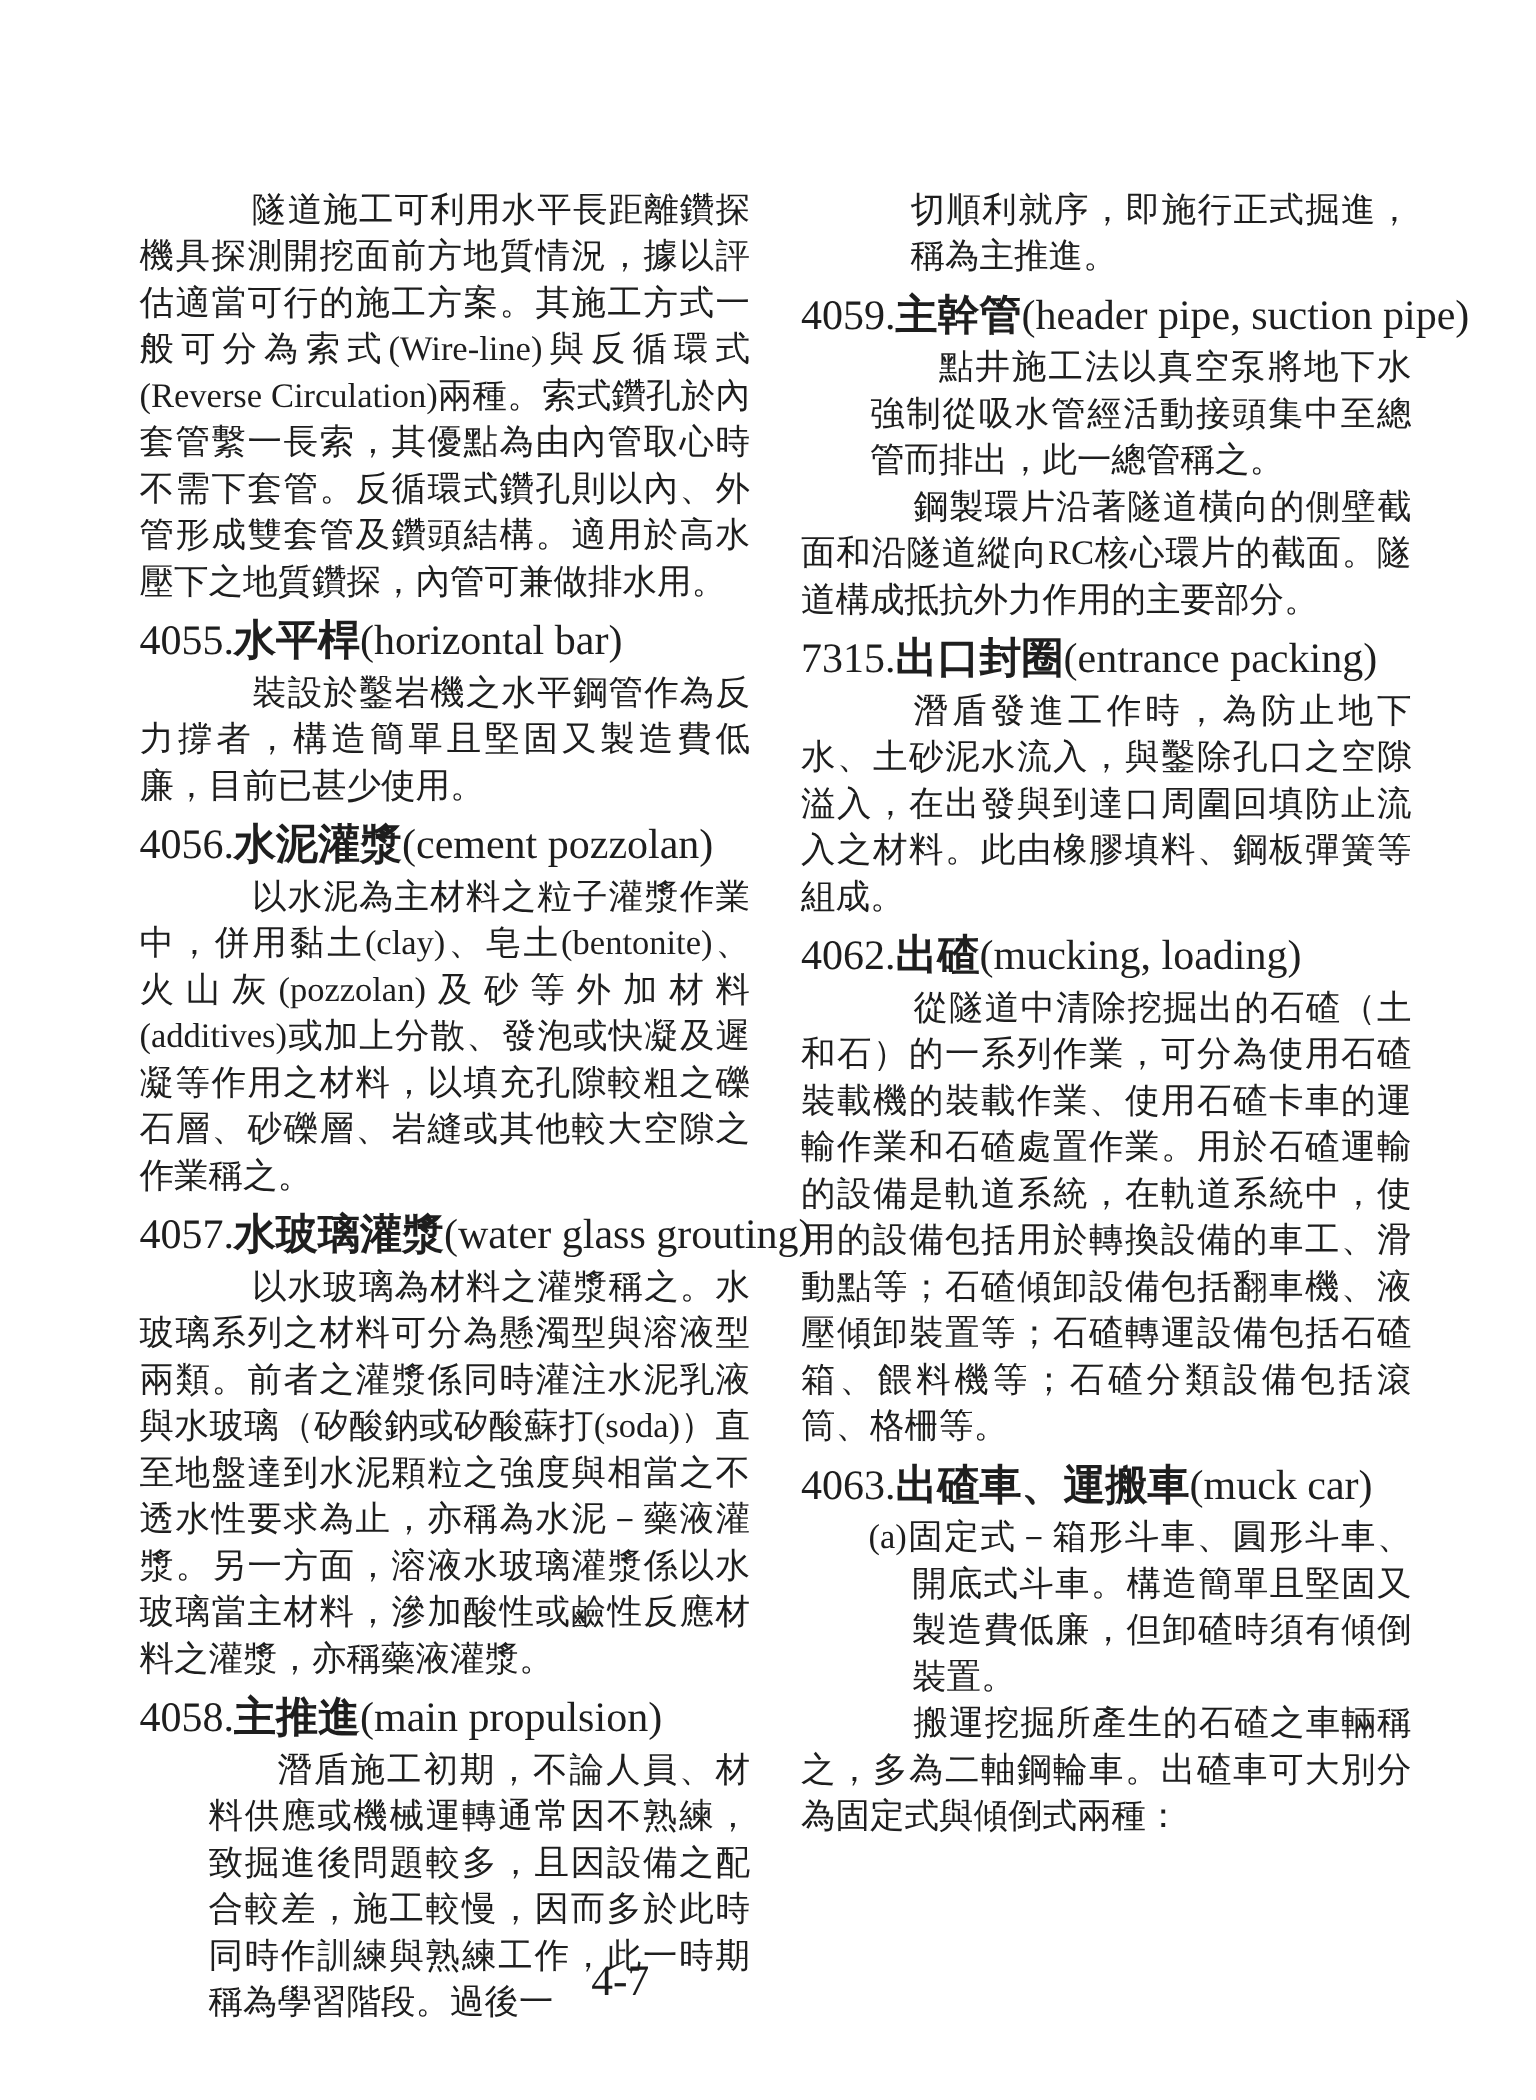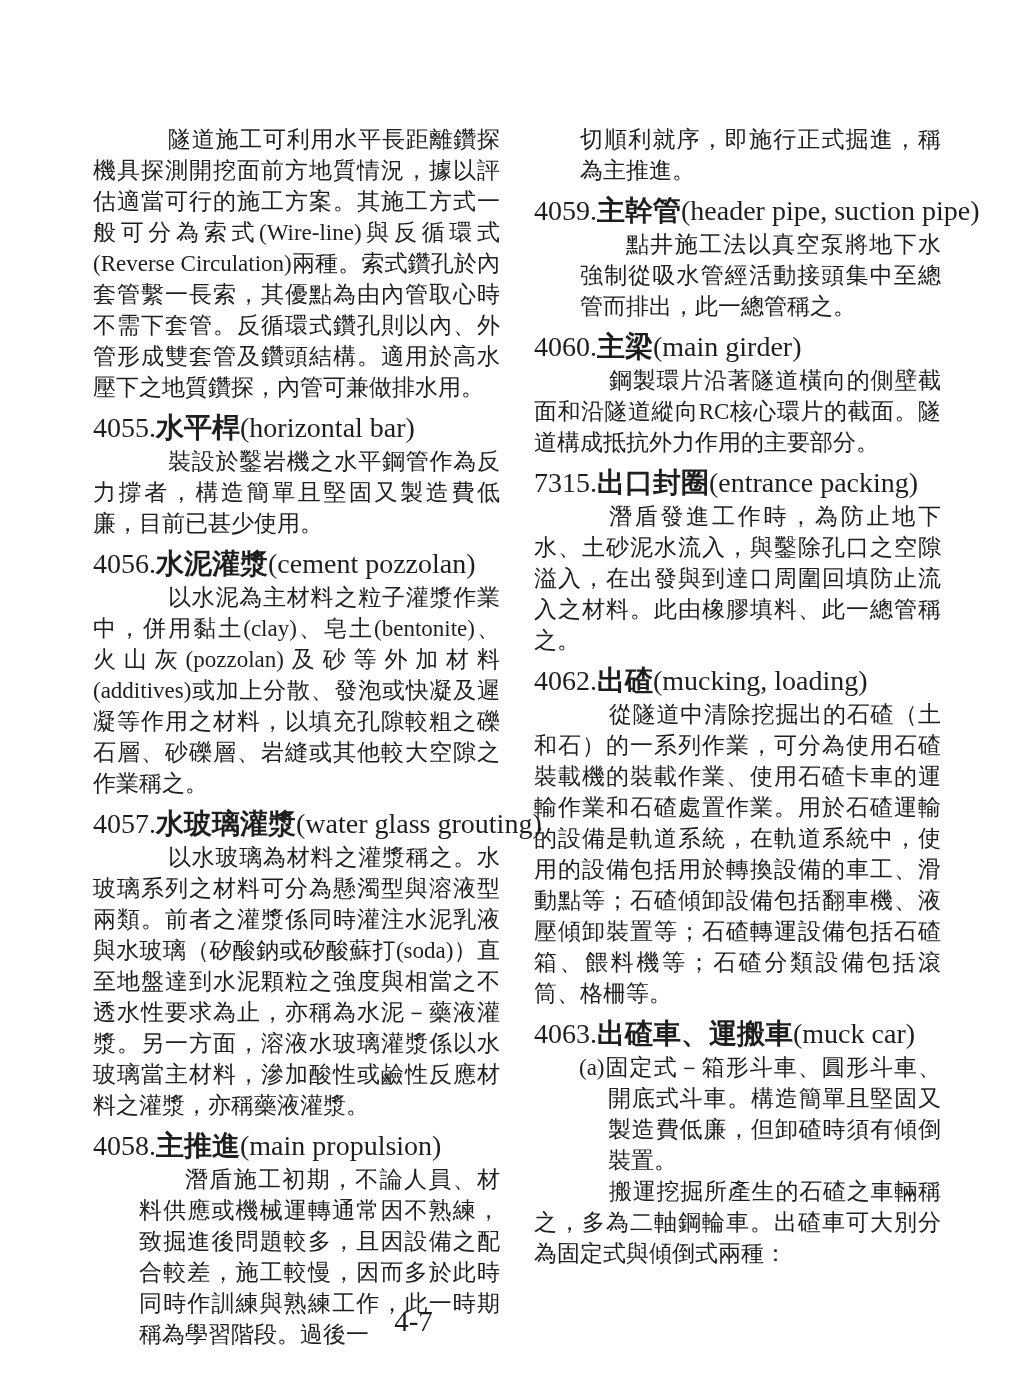--- a/index.html
+++ b/index.html
@@ -6,21 +6,21 @@
   html, body { width:1024px; height:1400px; background:#ffffff; }
   body { font-family:"Liberation Serif","DejaVu Serif",serif; color:#1e1e1e; }
   .sheet { position:relative; width:1024px; height:1400px; background:#ffffff; overflow:hidden; }
   .columns { position:absolute; left:93px; top:124px; width:848px; display:flex; gap:34px; align-items:flex-start; }
   .col { width:407px; font-size:23px; line-height:31px; text-align:justify; }
   .entry { display:block; }
   .entry-heading { font-size:28px; font-weight:normal; line-height:31px; margin:9px 0 3px 0; text-align:left; white-space:nowrap; }
   .entry-heading .term { font-weight:bold; }
   .para { margin:0; }
   .para.indent-first { text-indent:75px; }
-  .para.margin { margin-left:46px; }
+  .para.margin { margin-left:73px; }
   .para.margin-indent { margin-left:46px; text-indent:46px; }
   .para.list { margin-left:45px; padding-left:29px; text-indent:-29px; }
   .page-number { position:absolute; left:0; top:1306px; width:827px; text-align:center; font-size:29px; line-height:31px; }
 </style>
 </head>
 <body>
 
 <div class="sheet">
   <div class="columns">
     <div class="col">
@@ -42,26 +42,25 @@
           <p class="para margin-indent">潛盾施工初期，不論人員、材料供應或機械運轉通常因不熟練，致掘進後問題較多，且因設備之配合較差，施工較慢，因而多於此時同時作訓練與熟練工作，此一時期稱為學習階段。過後一</p>
         </section>
       </div>
     <div class="col">
         <p class="para margin">切順利就序，即施行正式掘進，稱為主推進。</p>
         <section class="entry">
           <h2 class="entry-heading"><span class="num">4059.</span><span class="term">主幹管</span><span class="eng">(header pipe, suction pipe)</span></h2>
           <p class="para margin-indent">點井施工法以真空泵將地下水強制從吸水管經活動接頭集中至總管而排出，此一總管稱之。</p>
         </section>
         <section class="entry">
-          <h2 class="entry-heading"><span class="num">4060.</span><span class="term">主梁</span><span class="eng">(main girder)</span></h2>
           <p class="para indent-first">鋼製環片沿著隧道橫向的側壁截面和沿隧道縱向RC核心環片的截面。隧道構成抵抗外力作用的主要部分。</p>
         </section>
         <section class="entry">
           <h2 class="entry-heading"><span class="num">7315.</span><span class="term">出口封圈</span><span class="eng">(entrance packing)</span></h2>
-          <p class="para indent-first">潛盾發進工作時，為防止地下水、土砂泥水流入，與鑿除孔口之空隙溢入，在出發與到達口周圍回填防止流入之材料。此由橡膠填料、此一總管稱之。</p>
+          <p class="para indent-first">潛盾發進工作時，為防止地下水、土砂泥水流入，與鑿除孔口之空隙溢入，在出發與到達口周圍回填防止流入之材料。此由橡膠填料、鋼板彈簧等組成。</p>
         </section>
         <section class="entry">
           <h2 class="entry-heading"><span class="num">4062.</span><span class="term">出碴</span><span class="eng">(mucking, loading)</span></h2>
           <p class="para indent-first">從隧道中清除挖掘出的石碴（土和石）的一系列作業，可分為使用石碴裝載機的裝載作業、使用石碴卡車的運輸作業和石碴處置作業。用於石碴運輸的設備是軌道系統，在軌道系統中，使用的設備包括用於轉換設備的車工、滑動點等；石碴傾卸設備包括翻車機、液壓傾卸裝置等；石碴轉運設備包括石碴箱、餵料機等；石碴分類設備包括滾筒、格柵等。</p>
         </section>
         <section class="entry">
           <h2 class="entry-heading"><span class="num">4063.</span><span class="term">出碴車、運搬車</span><span class="eng">(muck car)</span></h2>
           <p class="para list"><span class="label">(a)</span><span class="txt">固定式－箱形斗車、圓形斗車、開底式斗車。構造簡單且堅固又製造費低廉，但卸碴時須有傾倒裝置。</span></p>
           <p class="para indent-first">搬運挖掘所產生的石碴之車輛稱之，多為二軸鋼輪車。出碴車可大別分為固定式與傾倒式兩種：</p>
         </section>

